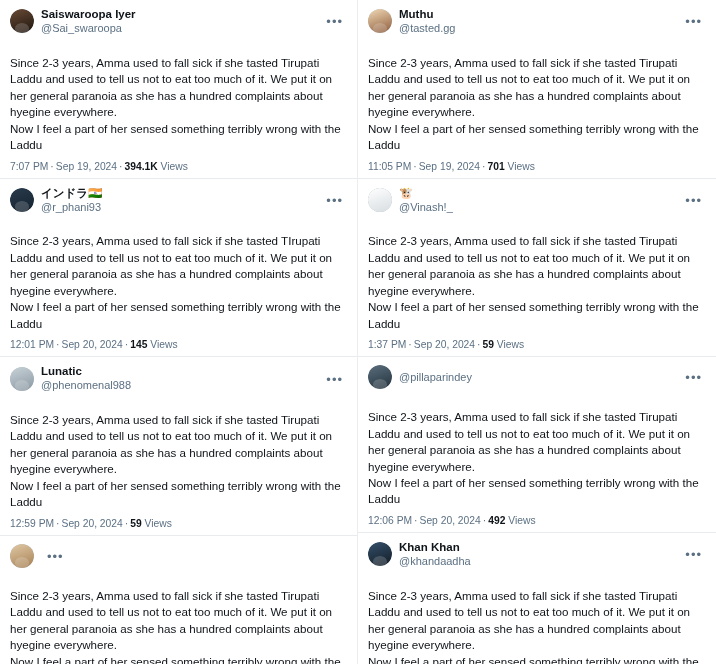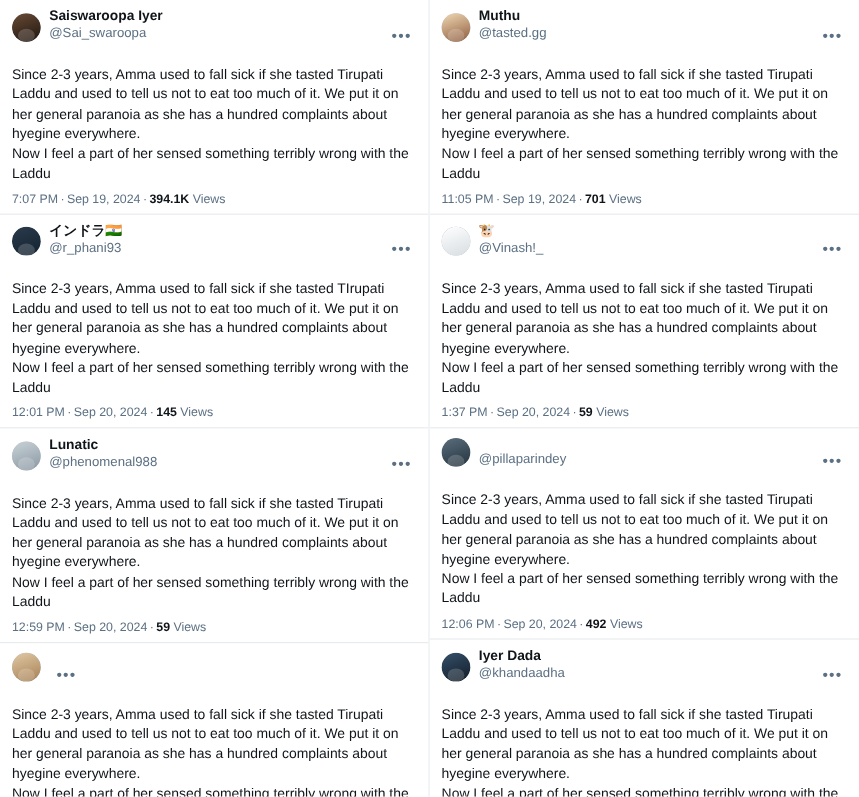--- a/index.html
+++ b/index.html
@@ -24,21 +24,21 @@
     overflow: hidden;
   }
   .col-left { border-right: 1px solid #eaeef0; }
   .tweet {
     padding: 8px 12px 6px 10px;
     border-bottom: 1px solid #e9ecef;
     position: relative;
   }
   .tweet-head {
     display: flex;
-    align-items: flex-end;
+    align-items: center;
     gap: 7px;
   }
   .avatar {
     width: 24px; height: 24px;
     border-radius: 50%;
     flex: 0 0 24px;
     background: #b9c3cb;
     overflow: hidden;
     position: relative;
   }
@@ -240,21 +240,21 @@
 Now I feel a part of her sensed something terribly wrong with the Laddu</div>
       <div class="meta"><span>12:06 PM</span><span class="sep">·</span><span>Sep 20, 2024</span><span class="sep">·</span><span class="views-num">492</span> <span>Views</span></div>
     </div>
 
     <div class="tweet">
       <div class="tweet-head">
         <div class="avatar">
             <div class="av-inner av-j av-face"></div>
           </div>
         <div class="names">
-          <div class="dispname">Iyer Dada</div>
+          <div class="dispname">Khan Khan</div>
           <div class="handle">@khandaadha</div>
         </div>
         <div class="more">•••</div>
       </div>
       <div class="body">Since 2-3 years, Amma used to fall sick if she tasted Tirupati Laddu and used to tell us not to eat too much of it. We put it on her general paranoia as she has a hundred complaints about hyegine everywhere.
 Now I feel a part of her sensed something terribly wrong with the Laddu</div>
       <div class="meta"><span>1:25 PM</span><span class="sep">·</span><span>Sep 20, 2024</span><span class="sep">·</span><span class="views-num">152</span> <span>Views</span></div>
     </div>
 
     <div class="tweet">

